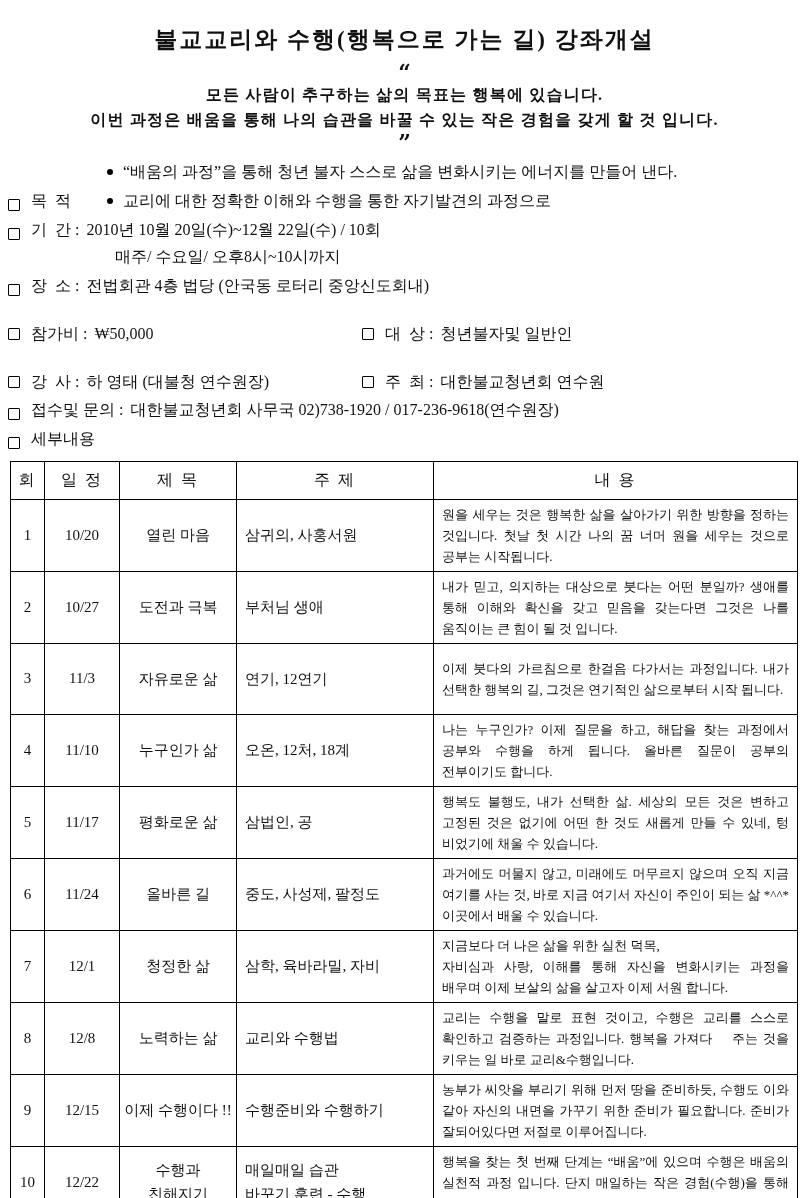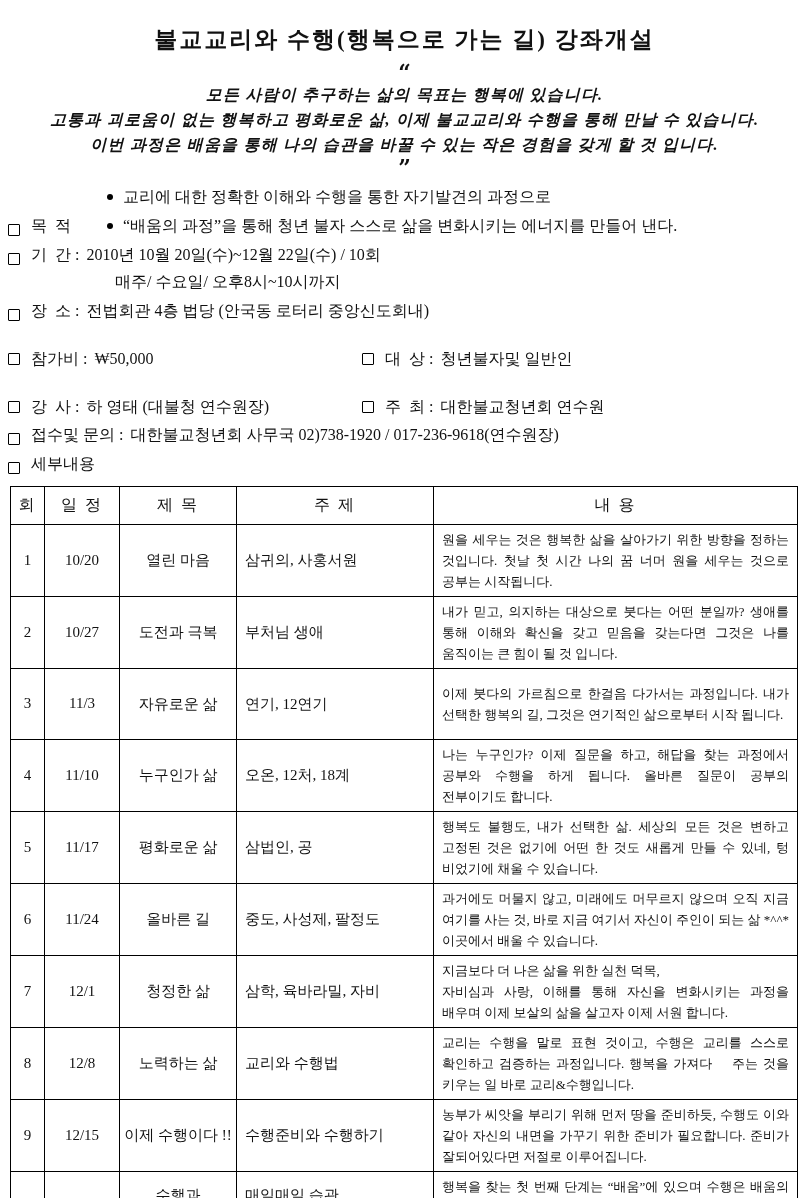--- a/index.html
+++ b/index.html
@@ -27,21 +27,20 @@
   }
   .qmark.open { margin-top:9px; }
   .qmark.close { margin-top:2px; }
   .intro { margin-top:2px; }
   .intro p {
     margin:0; padding:0;
     text-align:center;
     font-size:16px; font-weight:bold;
     letter-spacing:1.2px;
     line-height:25px;
-    font-style:italic;
   }
   
   .info { margin:12px 4px 0 8px; font-size:16px; }
   .info-line { display:flex; align-items:flex-end; margin-bottom:8.5px; line-height:20px; }
   .cb {
     flex:none;
     width:10px; height:10px;
     border:1.6px solid #000;
     border-radius:1px;
     margin:4px 11px 0 0;
@@ -101,39 +100,38 @@
 <body>
 
 <div class="page">
 
   <h1 class="title">불교교리와 수행(행복으로 가는 길) 강좌개설</h1>
 
   <div class="qmark open">“</div>
 
   <div class="intro">
     <p>모든 사람이 추구하는 삶의 목표는 행복에 있습니다.</p>
-    <p>고통과 괴로움이 없는 행복하고 평화로운 삶, 이제 불교교리와 수행을 통해 만날 수 있습니다.</p>
     <p>이번 과정은 배움을 통해 나의 습관을 바꿀 수 있는 작은 경험을 갖게 할 것 입니다.</p>
   </div>
 
   <div class="qmark close">”</div>
 
   <div class="info">
 
     <div class="info-line">
       <span class="cb"></span>
       <span class="lbl" style="width:76px;">목  적</span>
       <div class="bullets" style="margin-left:0;">
         <div class="bullet-line">
           <span class="dot"></span>
-          <span>교리에 대한 정확한 이해와 수행을 통한 자기발견의 과정으로</span>
+          <span>“배움의 과정”을 통해 청년 불자 스스로 삶을 변화시키는 에너지를 만들어 낸다.</span>
         </div>
         <div class="bullet-line">
           <span class="dot"></span>
-          <span>“배움의 과정”을 통해 청년 불자 스스로 삶을 변화시키는 에너지를 만들어 낸다.</span>
+          <span>교리에 대한 정확한 이해와 수행을 통한 자기발견의 과정으로</span>
         </div>
       </div>
     </div>
 
     <div class="info-line">
       <span class="cb"></span>
       <span class="lbl">기  간 :</span>
       <span class="val">2010년 10월 20일(수)~12월 22일(수) / 10회</span>
     </div>
     <div class="subline">매주/ 수요일/ 오후8시~10시까지</div>

